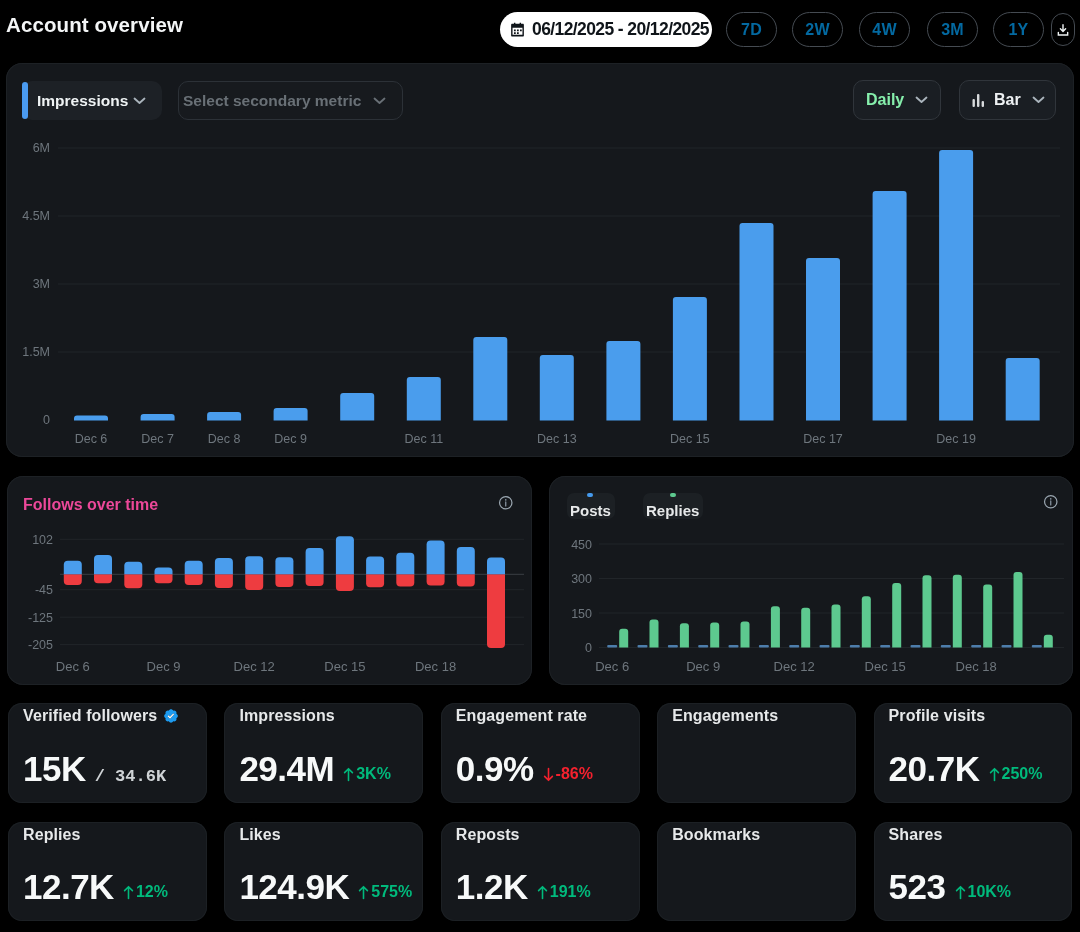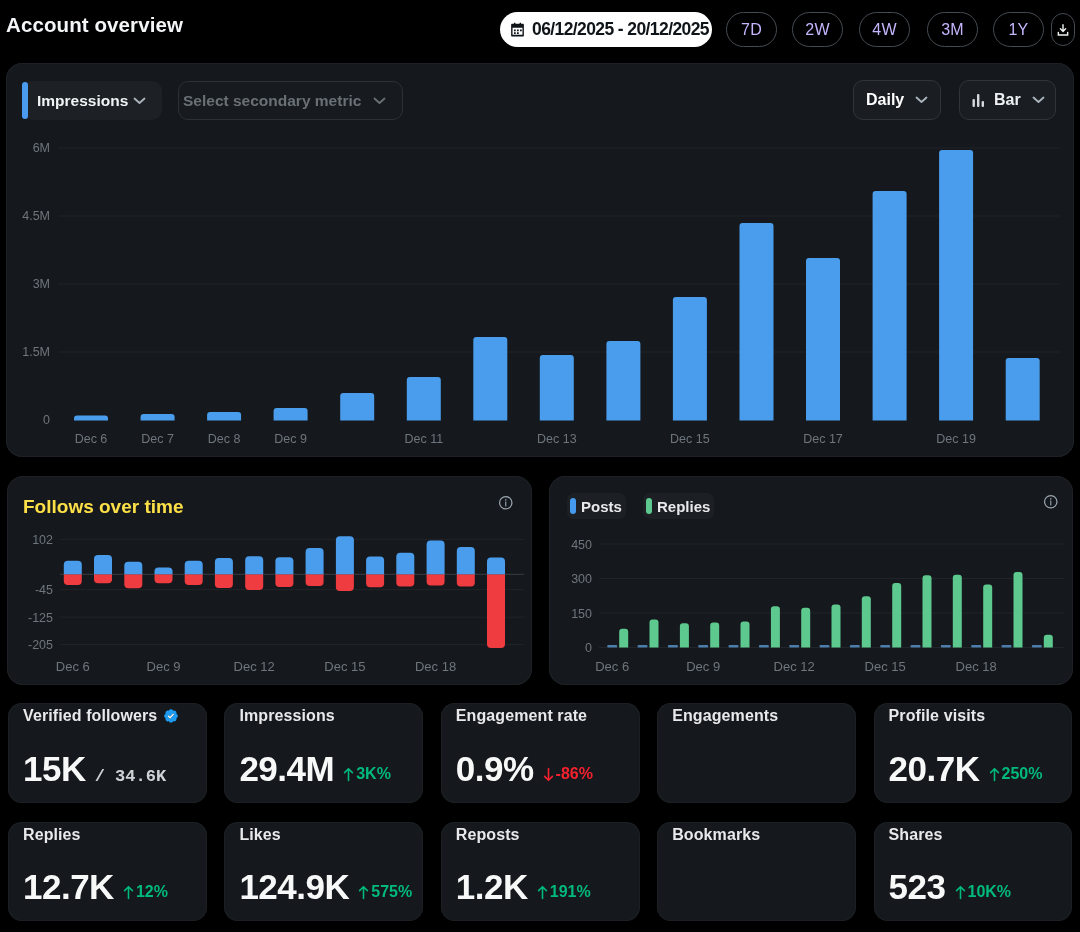--- a/index.html
+++ b/index.html
@@ -3,39 +3,39 @@
 <style>
 * { margin:0; padding:0; box-sizing:border-box; }
 html,body { width:1080px; height:932px; background:#000; overflow:hidden;
   font-family:"Liberation Sans", sans-serif; position:relative; }
 .panel { position:absolute; background:#15181c; border-radius:16px; box-shadow:inset 0 0 0 1px #1d2125; }
 h1 { position:absolute; left:6px; top:13px; font-size:20.5px; font-weight:700; color:#f3f5f6; letter-spacing:.1px; }
 .datepill { position:absolute; left:500px; top:12px; width:212px; height:35px; background:#fff; border-radius:17.5px;
   display:flex; align-items:center; justify-content:flex-start; padding-left:9px; gap:6px; }
 .datepill span { font-size:17.5px; font-weight:700; color:#0f1419; letter-spacing:-.6px; white-space:nowrap; }
 .pp { position:absolute; top:12px; height:35px; border:1.5px solid #454b52; border-radius:17.5px; background:#000;
-  display:flex; align-items:center; justify-content:center; font-size:16px; font-weight:400; color:#c4b5fd; letter-spacing:.2px; }
+  display:flex; align-items:center; justify-content:center; font-size:16px; font-weight:700; color:#0369a1; letter-spacing:.2px; }
 .dlbtn { position:absolute; left:1051px; top:13px; width:24px; height:33px; border:1.5px solid #454b52; border-radius:12px;
   display:flex; align-items:center; justify-content:center; }
 .selbtn { position:absolute; display:flex; align-items:center; border-radius:10px; }
 .info { position:absolute; }
 .legpill { position:absolute; top:493px; height:26px; background:#1c2024; border-radius:7px;
-  display:flex; align-items:center; gap:5px; padding:0 4px 0 3px; }
+  display:flex; align-items:center; gap:5px; padding:0 4px 0 3px;flex-direction:column; }
 .legbar { width:6px; height:16px; border-radius:3px; }
 .legpill span { font-size:15px; font-weight:700; color:#e7e9ea; }
 .card { position:absolute; width:198.8px; background:#15181c; border-radius:14px; box-shadow:inset 0 0 0 1px #1c2024; padding:4px 15px 0 15px; }
 .ctitle { font-size:16px; font-weight:600; color:#e7e9ea; letter-spacing:.1px; display:flex; align-items:center; }
 .cval { position:absolute; left:15px; bottom:14px; display:flex; align-items:baseline; }
 .cval .num { font-size:35px; font-weight:700; color:#f7f9f9; letter-spacing:-.5px; }
 .vsub { font-size:17px; font-weight:600; color:#cfd3d6; margin-left:9px;font-family:Liberation Mono, monospace; }
 .dup { font-size:16px; font-weight:600; color:#00ba7c; margin-left:9px; }
 .ddn { font-size:16px; font-weight:600; color:#f4212e; margin-left:9px; }
 .arr { display:inline-flex; margin-right:2px; align-self:center; transform:translateY(1px); }
 .dup,.ddn { display:inline-flex; align-items:center; }
-.ptitle { position:absolute; font-size:19px; font-weight:700; color:#fde047; }
+.ptitle { position:absolute; font-size:16px; font-weight:700; color:#ec4899; }
 </style></head>
 <body>
 <h1>Account overview</h1>
 <div class="datepill">
     <svg width="17" height="17" viewBox="0 0 24 24" fill="#0f1419">
       <path d="M7 4V2.5h2V4h6V2.5h2V4h2.5c1 0 1.5.6 1.5 1.5v15c0 .9-.6 1.5-1.5 1.5h-15c-.9 0-1.5-.6-1.5-1.5v-15C3 4.6 3.6 4 4.5 4H7zm-2 5.5v10h14v-10H5zm2 2.5h2.5v2.5H7V12zm4.25 0h2.5v2.5h-2.5V12zm4.25 0H18v2.5h-2.5V12zM7 16h2.5v2.5H7V16zm4.25 0h2.5v2.5h-2.5V16z"></path>
     </svg>
     <span>06/12/2025 - 20/12/2025</span>
   </div>
 <div class="pp" style="left:726px;width:51px">7D</div>
@@ -192,21 +192,21 @@
 </div>
 <div class="selbtn" style="left:178px;top:81px;width:225px;height:39px;border:1px solid #2c3137;background:#171a1e">
   <span style="margin-left:4px;font-size:15.5px;font-weight:700;color:#697076">Select secondary metric</span>
   <span style="margin-left:12px;display:flex">
       <svg width="13" height="8" viewBox="0 0 13 8" fill="none">
         <path d="M1.5 1.5L6.5 6L11.5 1.5" stroke="#697076" stroke-width="1.8" stroke-linecap="round" stroke-linejoin="round"></path>
       </svg>
     </span>
 </div>
 <div class="selbtn" style="left:853px;top:80px;width:88px;height:40px;border:1px solid #30353b;background:#1a1e23">
-  <span style="margin-left:12px;font-size:16px;font-weight:700;color:#ffffff">Daily</span>
+  <span style="margin-left:12px;font-size:16px;font-weight:700;color:#86efac">Daily</span>
   <span style="margin-left:11px;display:flex">
       <svg width="13" height="8" viewBox="0 0 13 8" fill="none">
         <path d="M1.5 1.5L6.5 6L11.5 1.5" stroke="#aab4bc" stroke-width="1.8" stroke-linecap="round" stroke-linejoin="round"></path>
       </svg>
     </span>
 </div>
 <div class="selbtn" style="left:959px;top:80px;width:97px;height:40px;border:1px solid #30353b;background:#1a1e23">
   <span style="margin-left:12px;display:flex">
       <svg width="13" height="13" viewBox="0 0 13 13">
         <rect x="0.5" y="5" width="2.4" height="8" rx="1" fill="#d7dadc"></rect>

